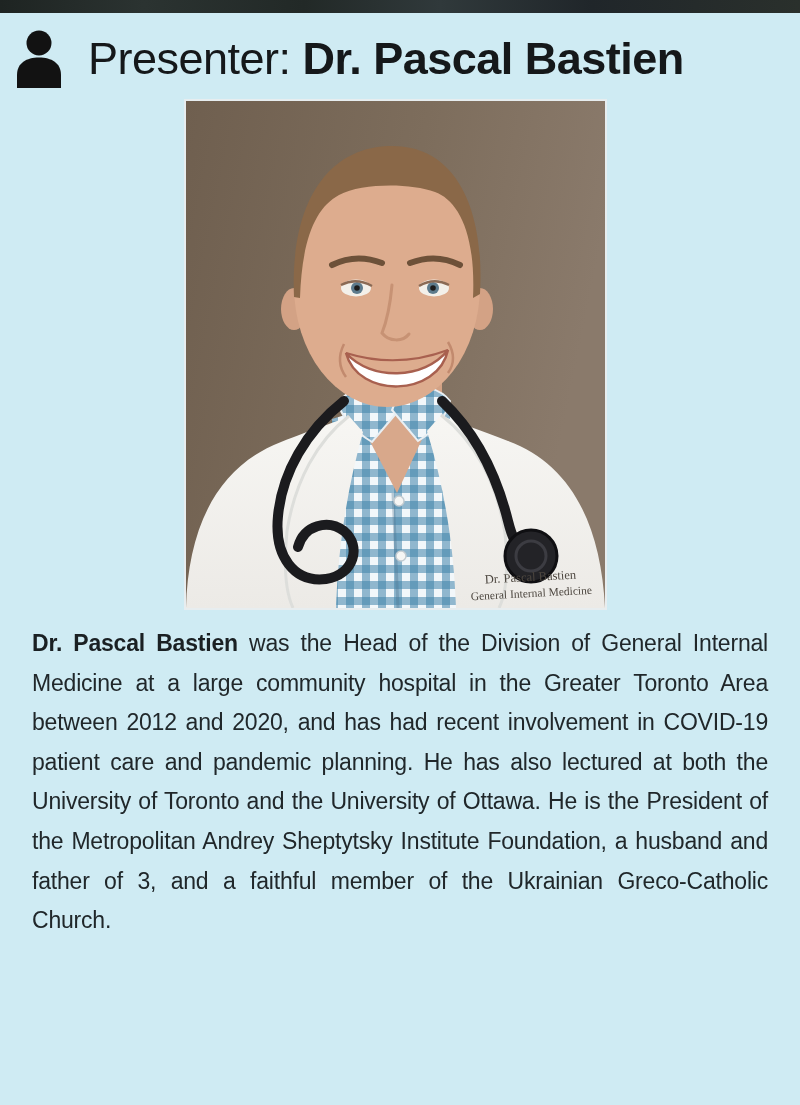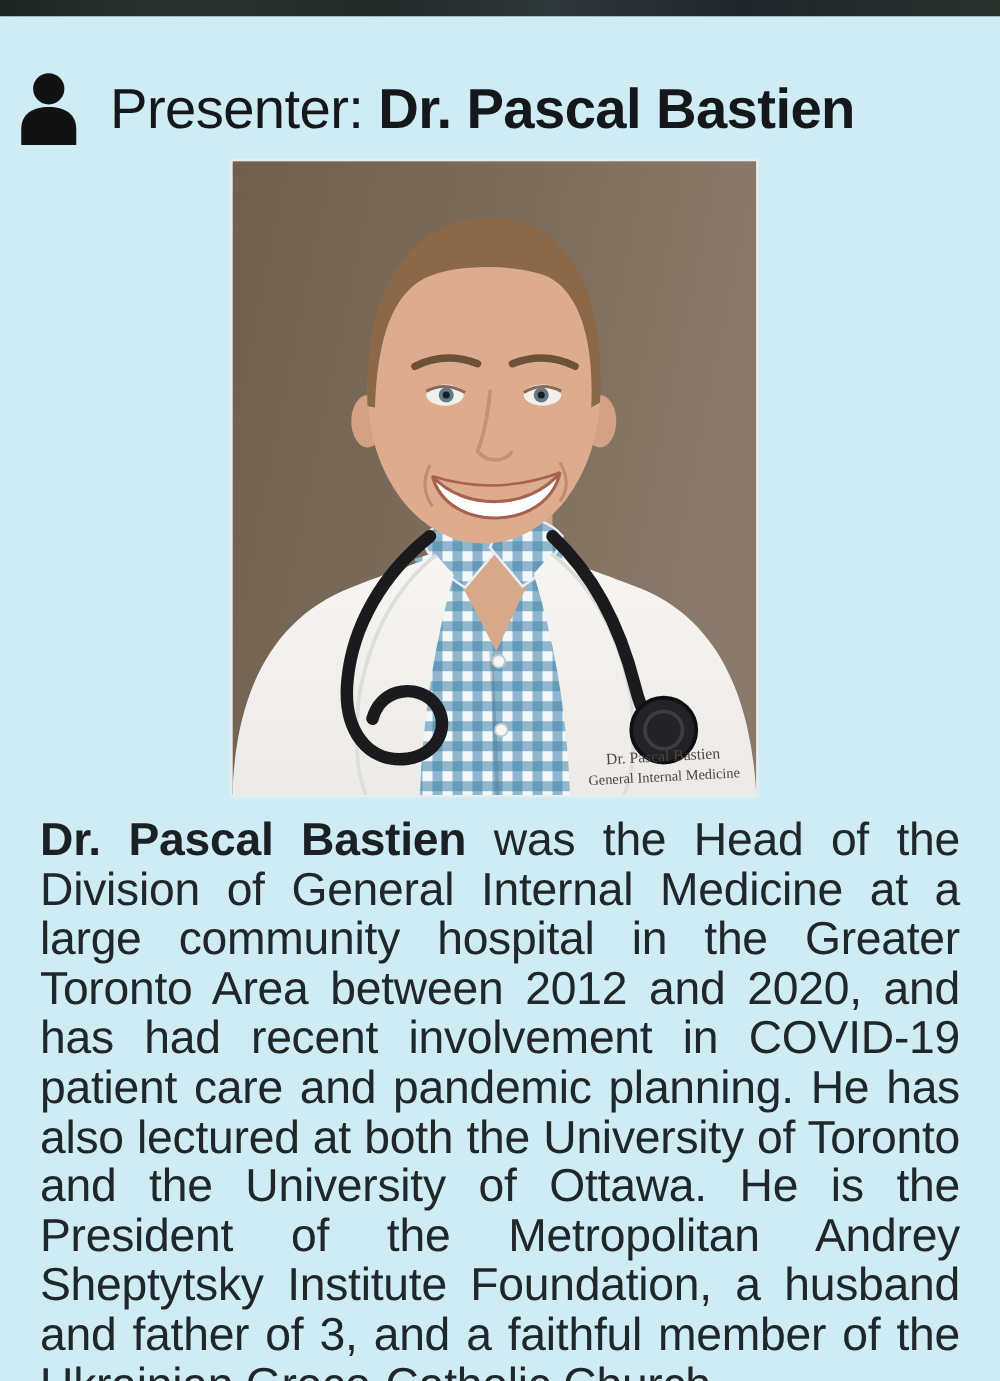--- a/index.html
+++ b/index.html
@@ -8,38 +8,38 @@
     background:#cfebf3;
     font-family:"Liberation Sans", sans-serif;
     -webkit-font-smoothing:antialiased;
   }
   .top-strip{
     height:13px;width:800px;
     background:linear-gradient(90deg,#1e2422 0%,#2b3331 18%,#222927 38%,#30393b 55%,#20262a 74%,#2a302c 100%);
   }
   .header{
     display:flex;align-items:center;
-    margin:44px 14px 0 14px;height:60px;gap:24px;
+    margin:16px 14px 0 14px;height:60px;gap:24px;
   }
   .person-icon{flex:0 0 auto;display:block;}
   .page-title{
     font-size:45px;line-height:60px;color:#15181a;
     font-weight:400;letter-spacing:-0.5px;white-space:nowrap;
   }
   .page-title .bold{font-weight:700;}
   .photo-frame{
     width:419px;height:507px;
     margin:12px 0 0 186px;
     outline:2px solid #e7edef;
     background:#7a6958;
   }
   .photo-frame svg{display:block;}
   .bio{
     margin:16px 32px 0 32px;
-    font-size:37px;line-height:39.6px;
+    font-size:23px;line-height:39.6px;
     letter-spacing:-0.2px;
     color:#20272a;
     text-align:justify;
   }
   .bio strong{font-weight:700;color:#1a2023;}
   .emb{font-family:"Liberation Serif", serif;}
 </style>
 </head>
 <body>
 

